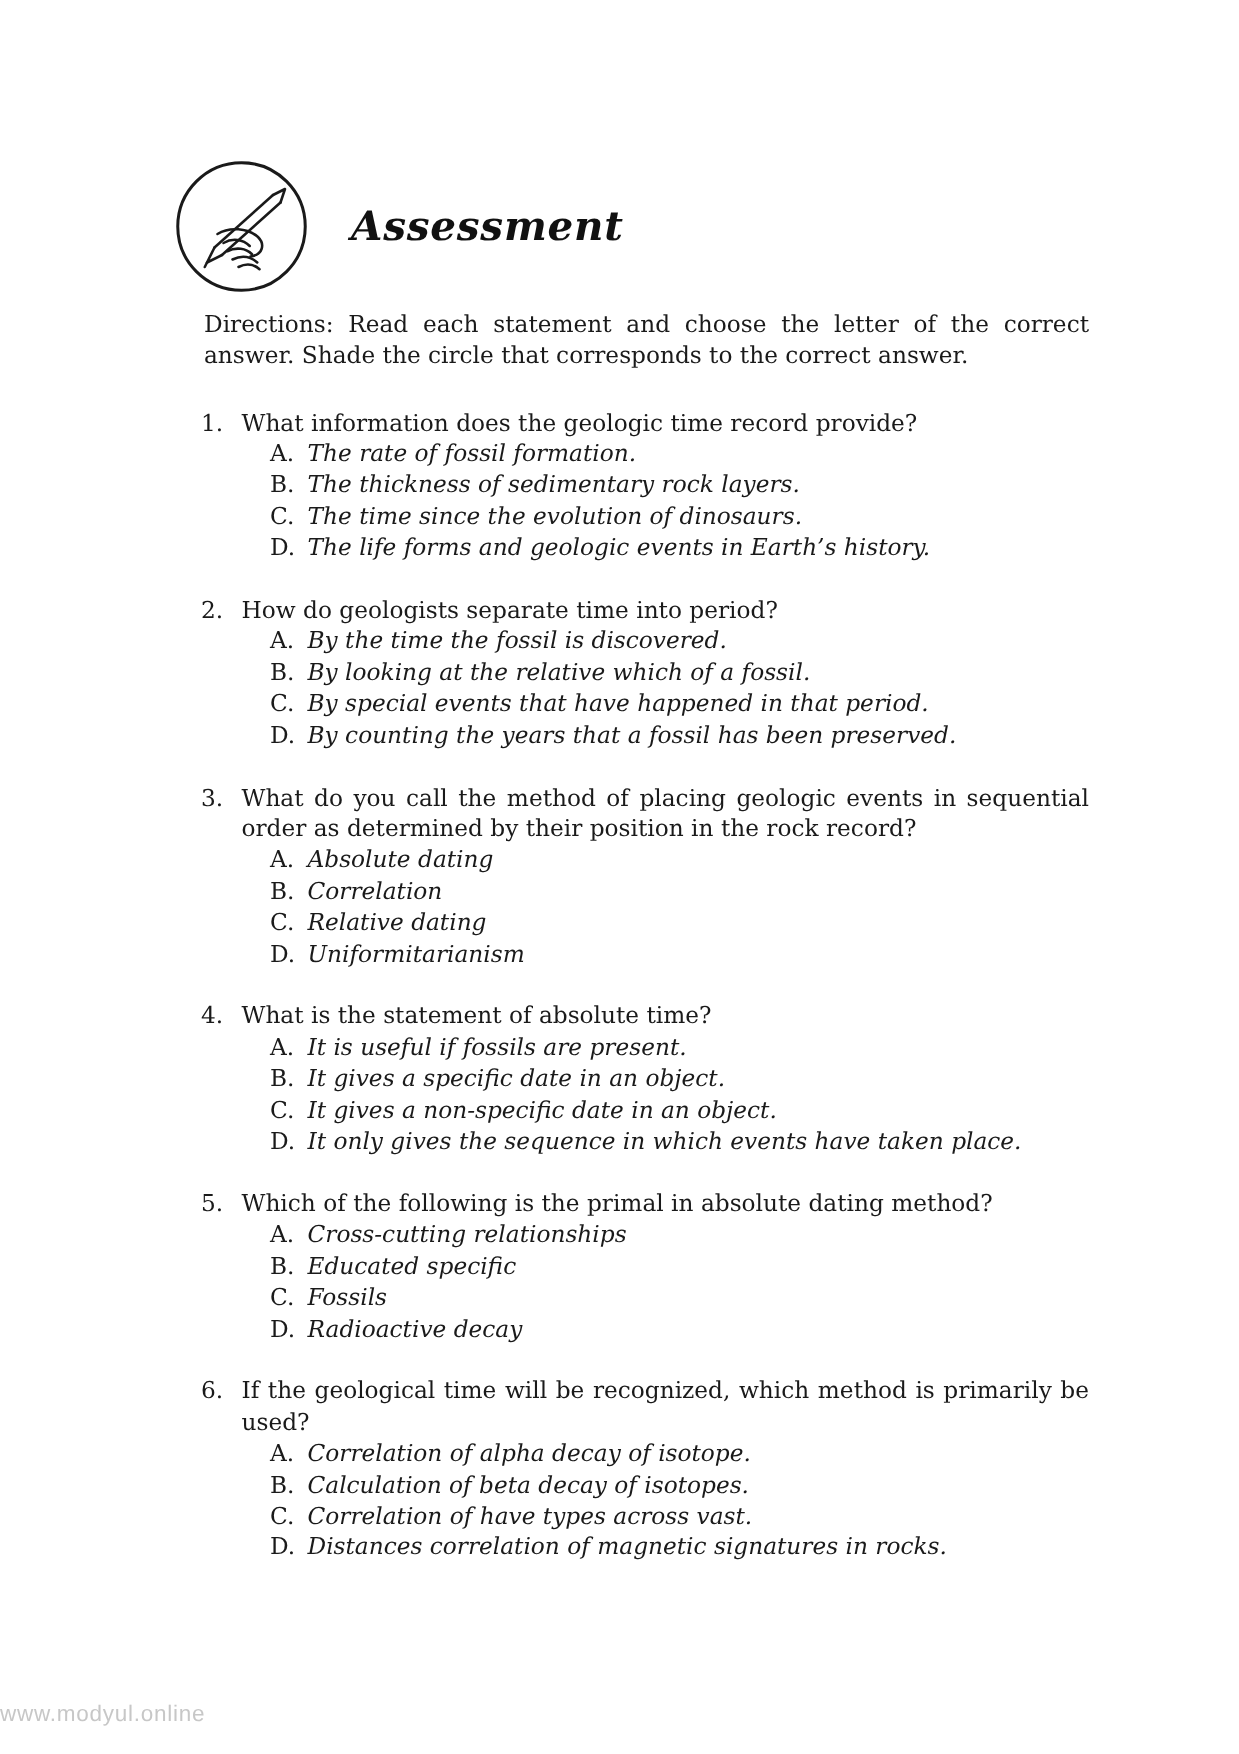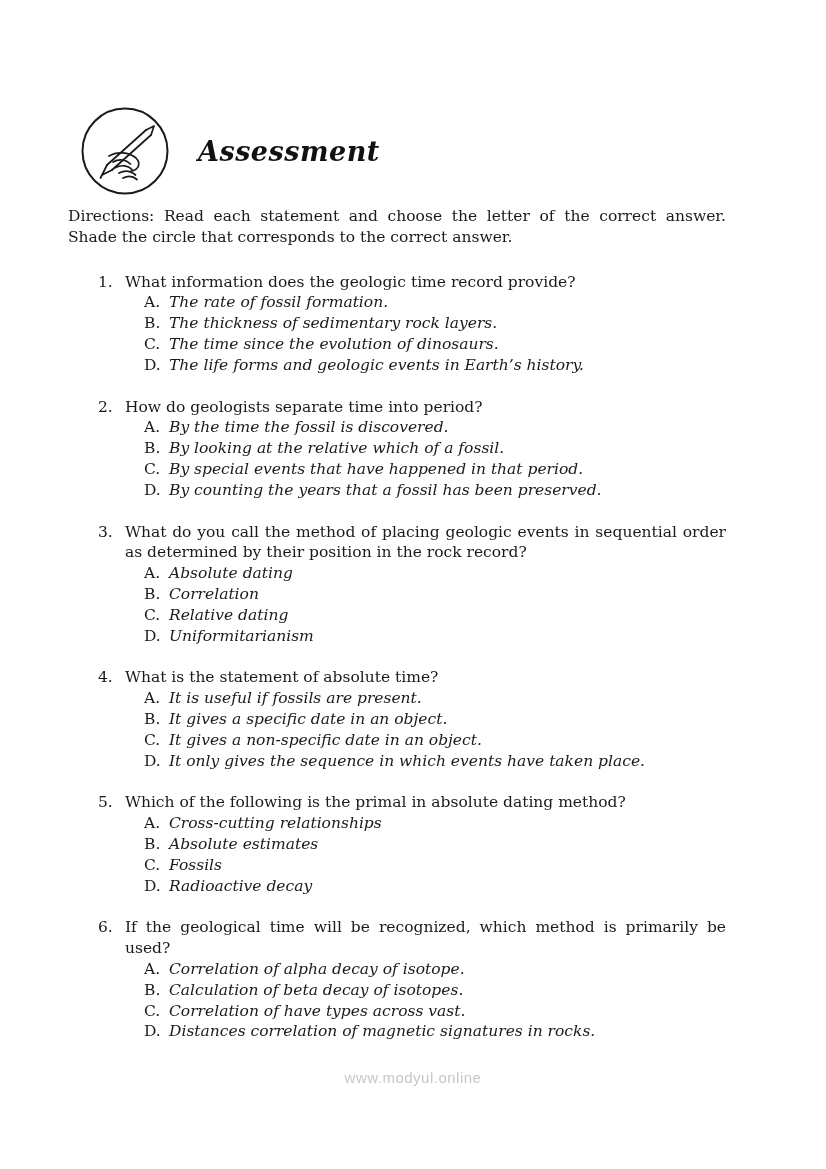--- a/index.html
+++ b/index.html
@@ -8,21 +8,21 @@
     position: relative;
     width: 826px;
     height: 1169px;
     margin: 0 auto;
     background: #ffffff;
     font-family: "DejaVu Serif", "Liberation Serif", serif;
     color: #1a1a1a;
     overflow: hidden;
   }
   .content {
-    padding: 106px 100px 0 68px;
+    padding: 106px 100px 0 104px;
   }
   .header {
     display: flex;
     align-items: center;
     gap: 28px;
     padding-left: 12px;
     margin-bottom: 10px;
   }
   .icon-wrap { width: 90px; height: 90px; }
   .icon-wrap svg { display: block; width: 100%; height: 100%; }
@@ -31,20 +31,21 @@
     font-weight: bold;
     font-style: italic;
     letter-spacing: 0.5px;
     color: #111;
   }
   .directions {
     font-size: 15.5px;
     line-height: 20.8px;
     text-align: justify;
     margin-top: 4px;
+    margin-left: 32px;
   }
   .questions {
     margin-top: 24px;
   }
   .question {
     padding-left: 30px;
     margin-bottom: 21px;
     font-size: 15.5px;
     line-height: 20.8px;
   }
@@ -61,22 +62,21 @@
     right: 0;
     top: 1093px;
     text-align: center;
     font-size: 16px;
     color: #111;
   }
   .footer-watermark {
     position: absolute;
     left: 0;
     right: 0;
-    top: 1069px;
-    text-align: center;
+    top: 1134px;
     font-size: 15px;
     letter-spacing: 0.5px;
     color: #c7c7c7;
     font-family: "Liberation Sans", "DejaVu Sans", sans-serif;
   }
 </style>
 </head>
 <body>
 
 <div class="page">
@@ -209,21 +209,21 @@
             <span class="q-num">5.</span>
             <span class="q-text">Which of the following is the primal in absolute dating method?</span>
           </div>
           <div class="choices">
             <div class="choice">
               <span class="c-letter">A.</span>
               <span class="c-text">Cross-cutting relationships</span>
             </div>
             <div class="choice">
               <span class="c-letter">B.</span>
-              <span class="c-text">Absolute estimates</span>
+              <span class="c-text">Educated specific</span>
             </div>
             <div class="choice">
               <span class="c-letter">C.</span>
               <span class="c-text">Fossils</span>
             </div>
             <div class="choice">
               <span class="c-letter">D.</span>
               <span class="c-text">Radioactive decay</span>
             </div>
           </div>

